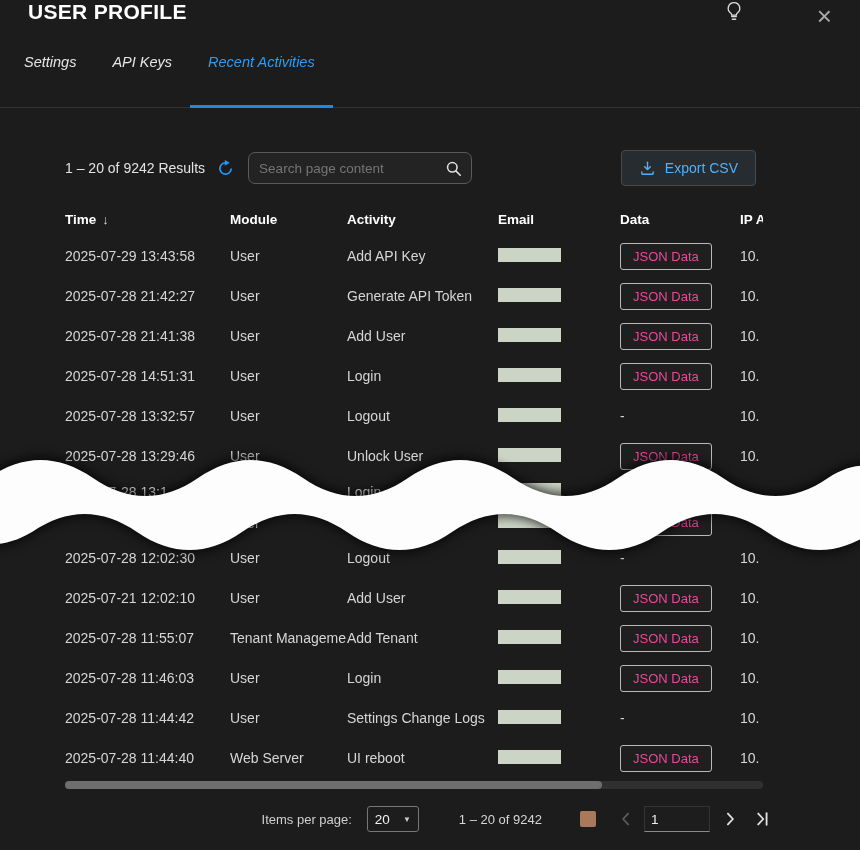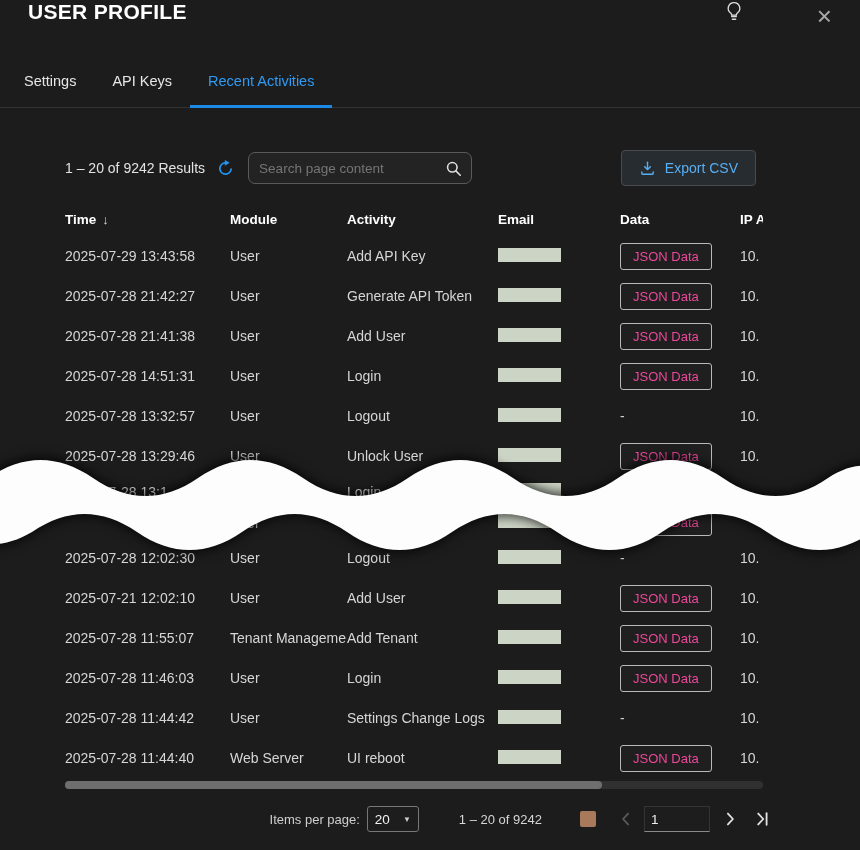--- a/index.html
+++ b/index.html
@@ -8,21 +8,21 @@
 
   
   .hdr{display:flex;align-items:flex-start;height:54px;padding:0 28px 0 28px;}
   .title{font-size:21px;font-weight:700;color:#fff;letter-spacing:.3px;}
   .hdr-spacer{flex:1;}
   .bulb{width:22px;height:22px;margin-right:72px;}
   .close-x{font-size:26px;line-height:20px;color:#a8a8a8;align-self:flex-start;margin-top:6px;cursor:default;}
 
   
   .tabs{display:flex;align-items:stretch;height:53px;padding:0 24px;border-bottom:1px solid #333;}
-  .tab{display:flex;align-items:center;padding:0 18px;font-size:14.5px;color:#e6e6e6;position:relative;}
+  .tab{display:flex;align-items:flex-start;padding:0 18px;font-size:14.5px;color:#e6e6e6;position:relative;font-style:italic;}
   .tab:first-child{padding-left:0;}
   .tab.active{color:#2f9bf4;}
   .tab.active::after{content:"";position:absolute;left:0;right:0;bottom:-1px;height:3px;background:#1e88e5;}
 
   
   .toolbar{display:flex;align-items:center;margin:42px 104px 0 65px;}
   .results{font-size:14px;color:#e3e3e3;}
   .refresh{width:17px;height:17px;margin-left:12px;}
   .searchbox{display:flex;align-items:center;width:206px;height:30px;margin-left:14px;border:1px solid #5a5a5a;border-radius:7px;background:#232323;padding:0 8px;}
   .searchbox input{flex:1;background:transparent;border:none;outline:none;color:#ddd;font-size:13.5px;font-family:inherit;min-width:0;}
@@ -46,21 +46,21 @@
   
   .tear{position:absolute;top:440px;left:-12px;width:884px;height:130px;pointer-events:none;z-index:5;
         filter:drop-shadow(0 -4px 5px rgba(0,0,0,.5)) drop-shadow(0 4px 5px rgba(0,0,0,.5));}
 
   
   .hscroll{margin:3px 0 0 65px;width:698px;height:8px;background:#303030;border-radius:4px;position:relative;}
   .hthumb{position:absolute;left:0;top:0;height:8px;width:537px;background:#6e6e6e;border-radius:4px;}
 
   
   .footer{display:flex;align-items:center;justify-content:flex-end;margin:14px 88px 0 0;height:32px;font-size:13px;color:#cfcfcf;}
-  .ipp-label{margin-right:7px;}
+  .ipp-label{margin-right:15px;}
   .ipp-select{display:flex;align-items:center;justify-content:space-between;width:52px;height:26px;padding:0 7px;border:1px solid #777;border-radius:3px;background:#1d1d1d;color:#f0f0f0;font-size:13.5px;box-sizing:border-box;margin-right:40px;}
   .caret{font-size:8px;color:#ccc;}
   .range{margin-right:38px;color:#d6d6d6;}
   .page-square{width:16px;height:16px;background:#a9795c;border-radius:2px;margin-right:20px;}
   .pg-btn{width:20px;height:20px;display:flex;align-items:center;justify-content:center;}
   .chv-left{margin-right:8px;}
   .page-input{width:52px;height:24px;background:#1d1d1d;border:1px solid #343434;border-bottom:1px solid #8a8a8a;color:#eee;font-size:13.5px;font-family:inherit;padding:0 6px;margin-right:10px;outline:none;}
   .chv-right{margin-right:12px;}
 </style>
 </head>

